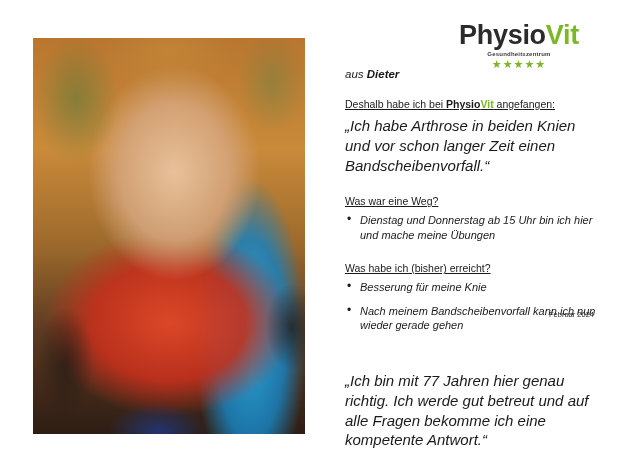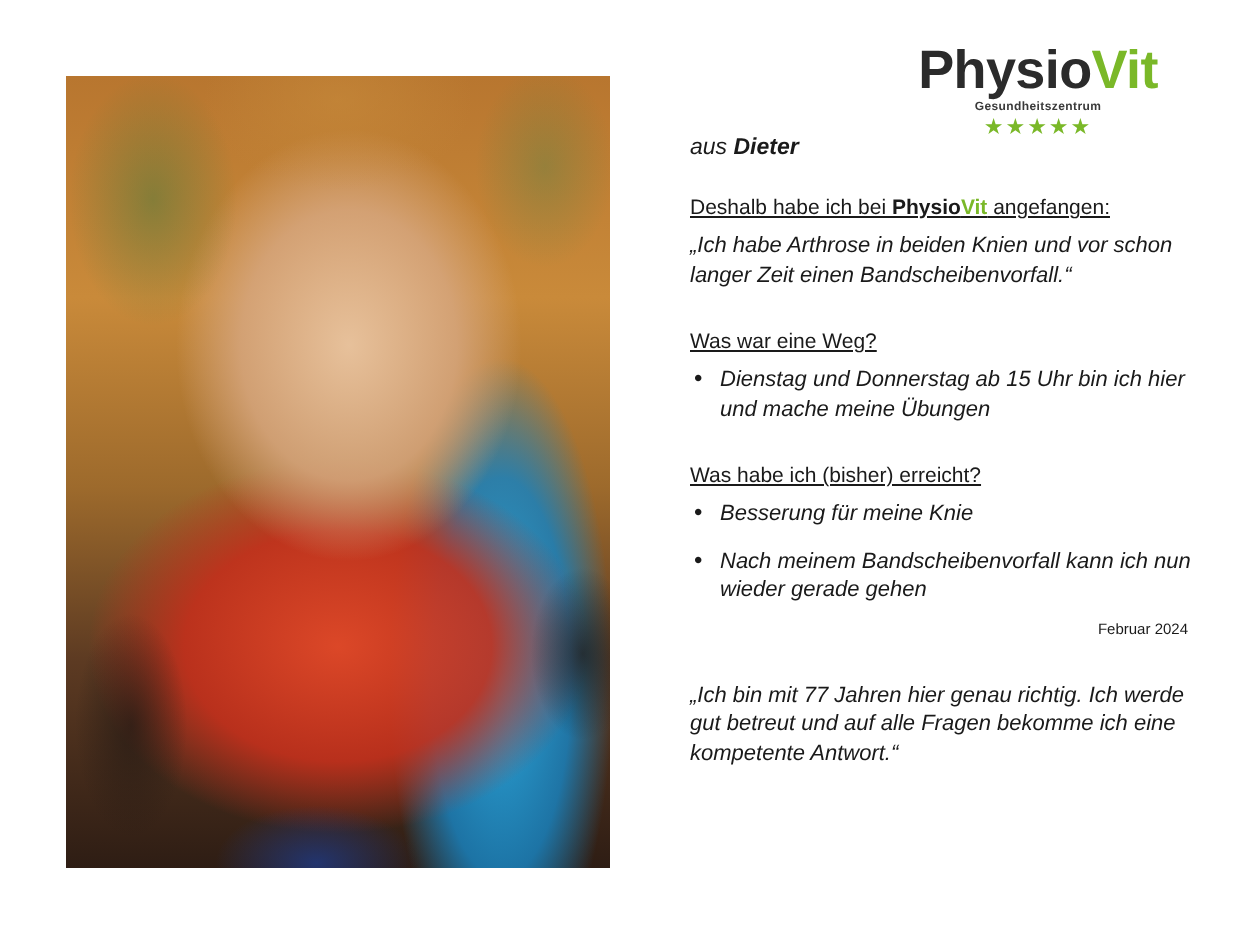--- a/index.html
+++ b/index.html
@@ -116,21 +116,21 @@
   .q {
     font-size: 10.5px;
     color: #1a1a1a;
     text-decoration: underline;
     margin: 0 0 6px 0;
   }
   .q .green { color: #7ab828; font-weight: bold; }
   .q .dark { color: #1a1a1a; font-weight: bold; }
 
   .quote {
-    font-size: 11px;
+    font-size: 15px;
     font-style: italic;
     line-height: 1.32;
     margin: 4px 0 20px 0;
     color: #1a1a1a;
   }
   ul.bullets {
     margin: 0 0 20px 0;
     padding-left: 15px;
     list-style: none;
   }

